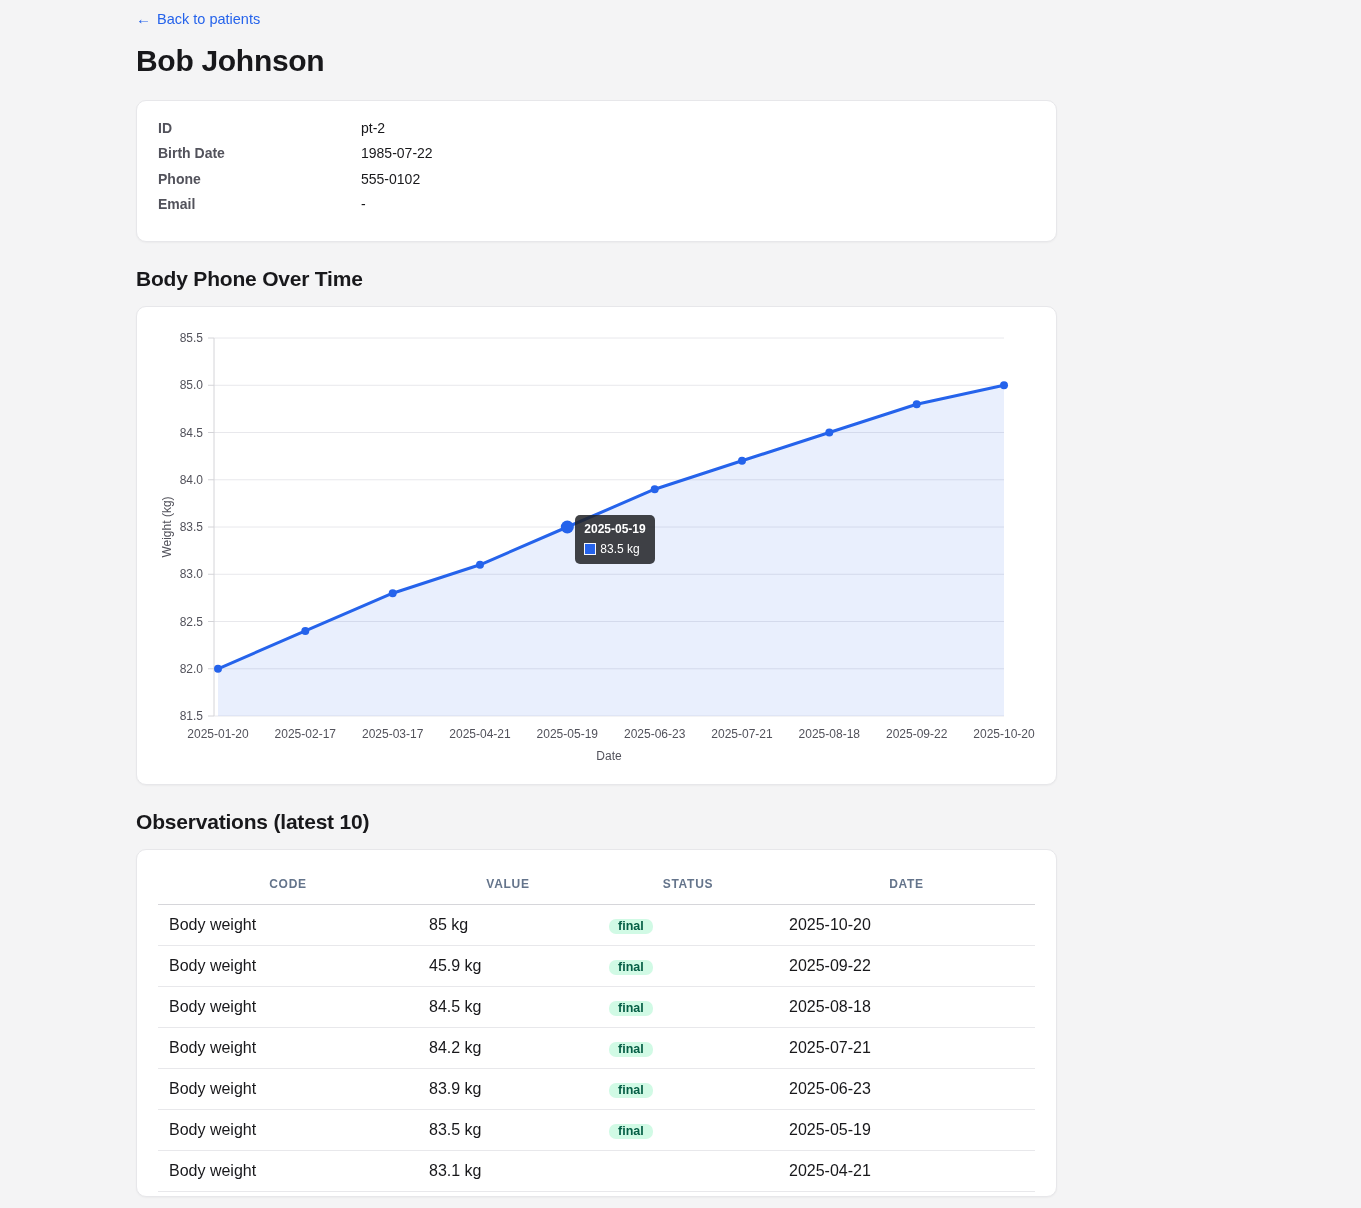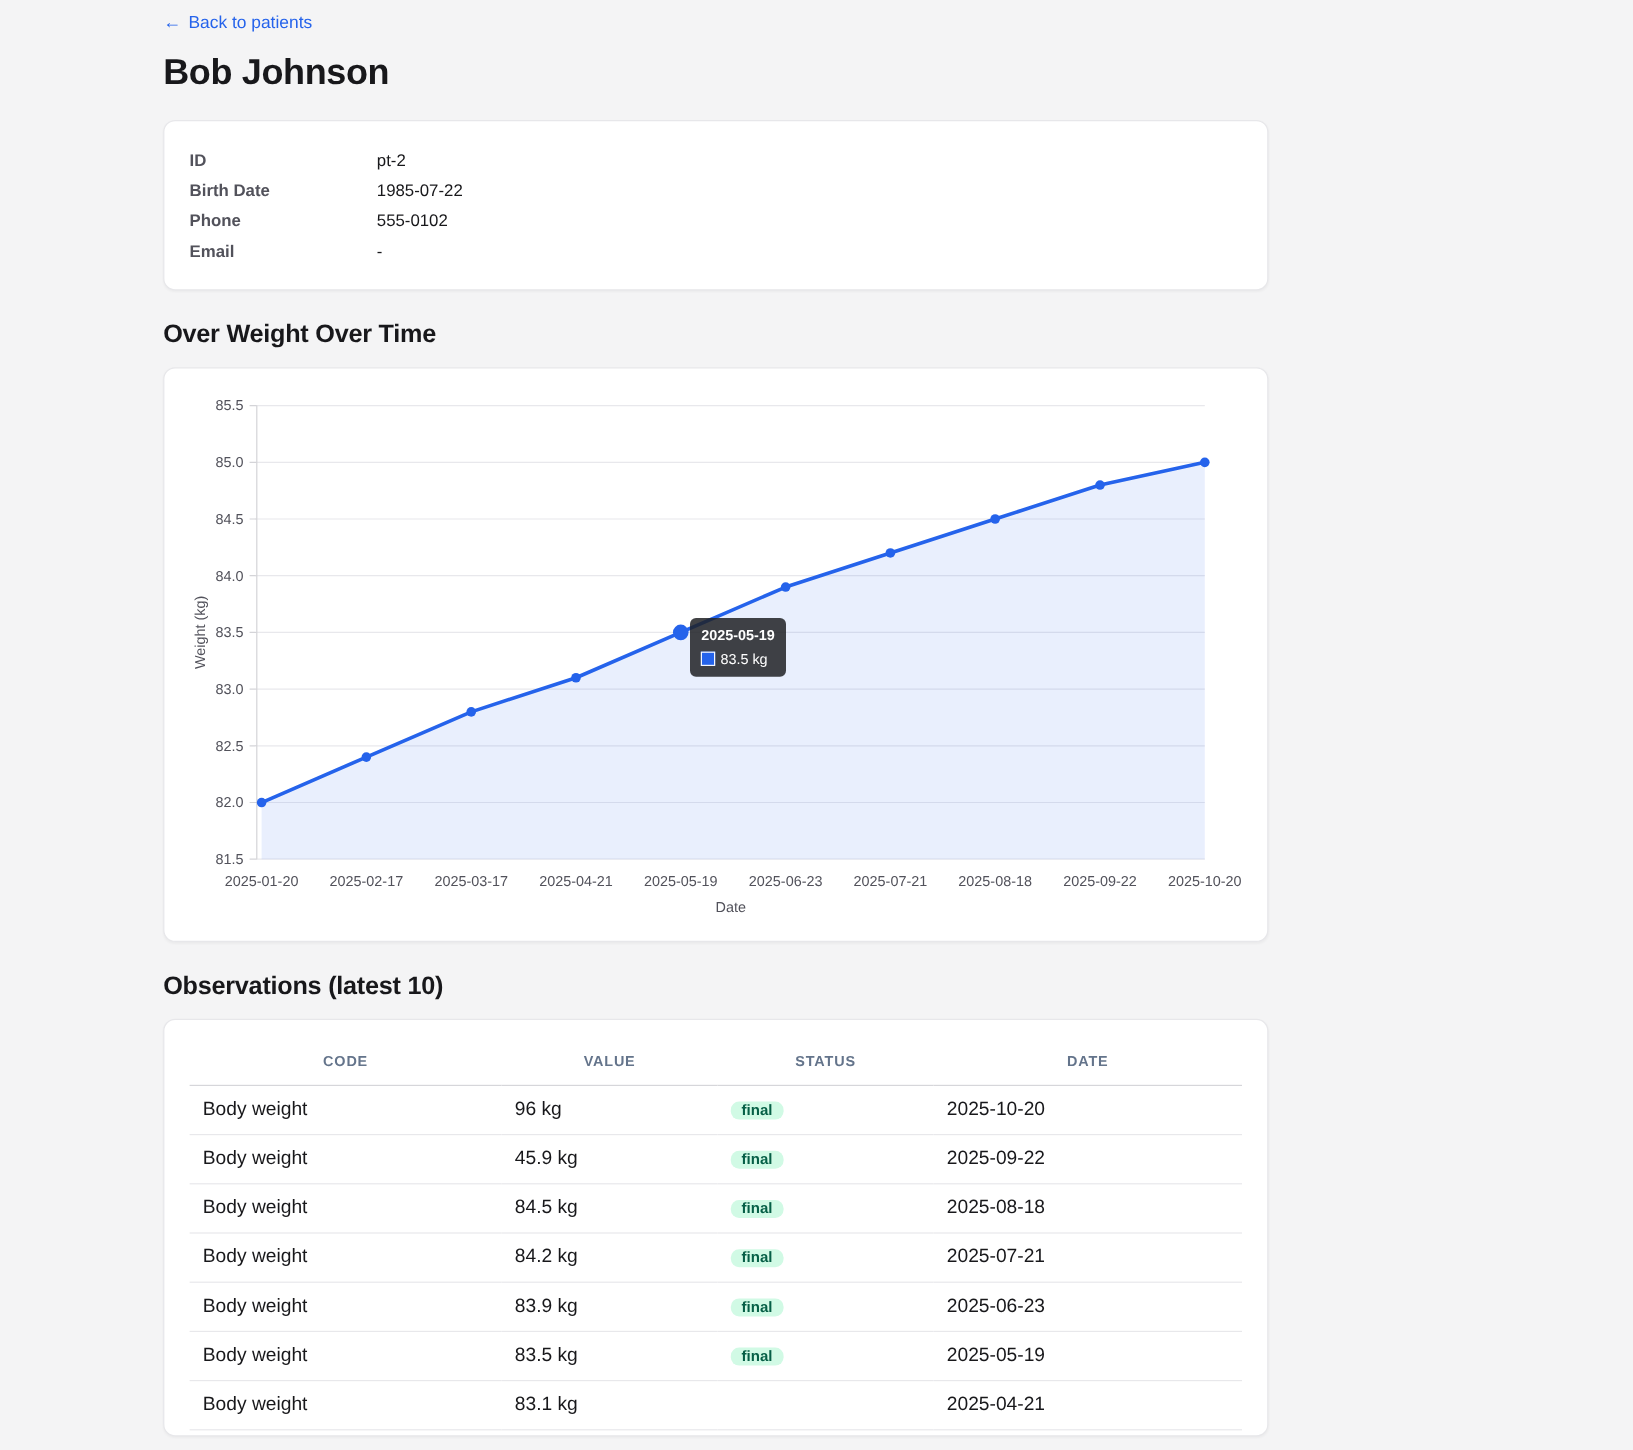--- a/index.html
+++ b/index.html
@@ -30,21 +30,21 @@
 
   .card {
     background: #ffffff;
     border: 1px solid #e7e7ea;
     border-radius: 10px;
     box-shadow: 0 1px 2px rgba(0,0,0,0.04);
   }
 
   
   .patient-card { padding: 19px 21px; }
-  .field-row { display: flex; align-items: center; height: 25.4px; font-size: 14px; }
+  .field-row { display: flex; align-items: flex-start; height: 25.4px; font-size: 14px; gap: 47px; }
   .field-label { width: 156px; font-weight: 700; color: #52525b; }
   .field-value { color: #18181b; }
   .badge-male {
     display: inline-block;
     background: #dbeafe; color: #2563eb;
     font-size: 12.5px; font-weight: 700;
     padding: 3px 9px; border-radius: 7px; line-height: 1.2;
   }
 
   
@@ -116,21 +116,21 @@
           <div class="field-label">Phone</div>
           <div class="field-value">555-0102</div>
         </div>
         <div class="field-row">
           <div class="field-label">Email</div>
           <div class="field-value">-</div>
         </div>
       </div>
   </section>
 
-  <h2 class="section-title">Over Weight Over Time</h2>
+  <h2 class="section-title">Body Phone Over Time</h2>
 
   <section class="card chart-card">
     <div id="chart-mount">
         <svg width="919" height="477" viewBox="0 0 919 477" xmlns="http://www.w3.org/2000/svg">
           <line x1="77" y1="409" x2="867" y2="409" stroke="#e8e8ec" stroke-width="1"></line>
           <line x1="71" y1="409" x2="77" y2="409" stroke="#d4d4d8" stroke-width="1"></line>
           <text x="66" y="413" text-anchor="end" font-size="12" fill="#52525b">81.5</text>
           <line x1="77" y1="361.75" x2="867" y2="361.75" stroke="#e8e8ec" stroke-width="1"></line>
           <line x1="71" y1="361.75" x2="77" y2="361.75" stroke="#d4d4d8" stroke-width="1"></line>
           <text x="66" y="365.75" text-anchor="end" font-size="12" fill="#52525b">82.0</text>
@@ -199,21 +199,21 @@
           <tr id="obs-head">
             <th class="col-code">CODE</th>
             <th class="col-value">VALUE</th>
             <th class="col-status">STATUS</th>
             <th class="">DATE</th>
           </tr>
         </thead>
       <tbody id="obs-body">
           <tr>
             <td>Body weight</td>
-            <td>96 kg</td>
+            <td>85 kg</td>
             <td><span class="badge-final">final</span></td>
             <td>2025-10-20</td>
           </tr>
           <tr>
             <td>Body weight</td>
             <td>45.9 kg</td>
             <td><span class="badge-final">final</span></td>
             <td>2025-09-22</td>
           </tr>
           <tr>

